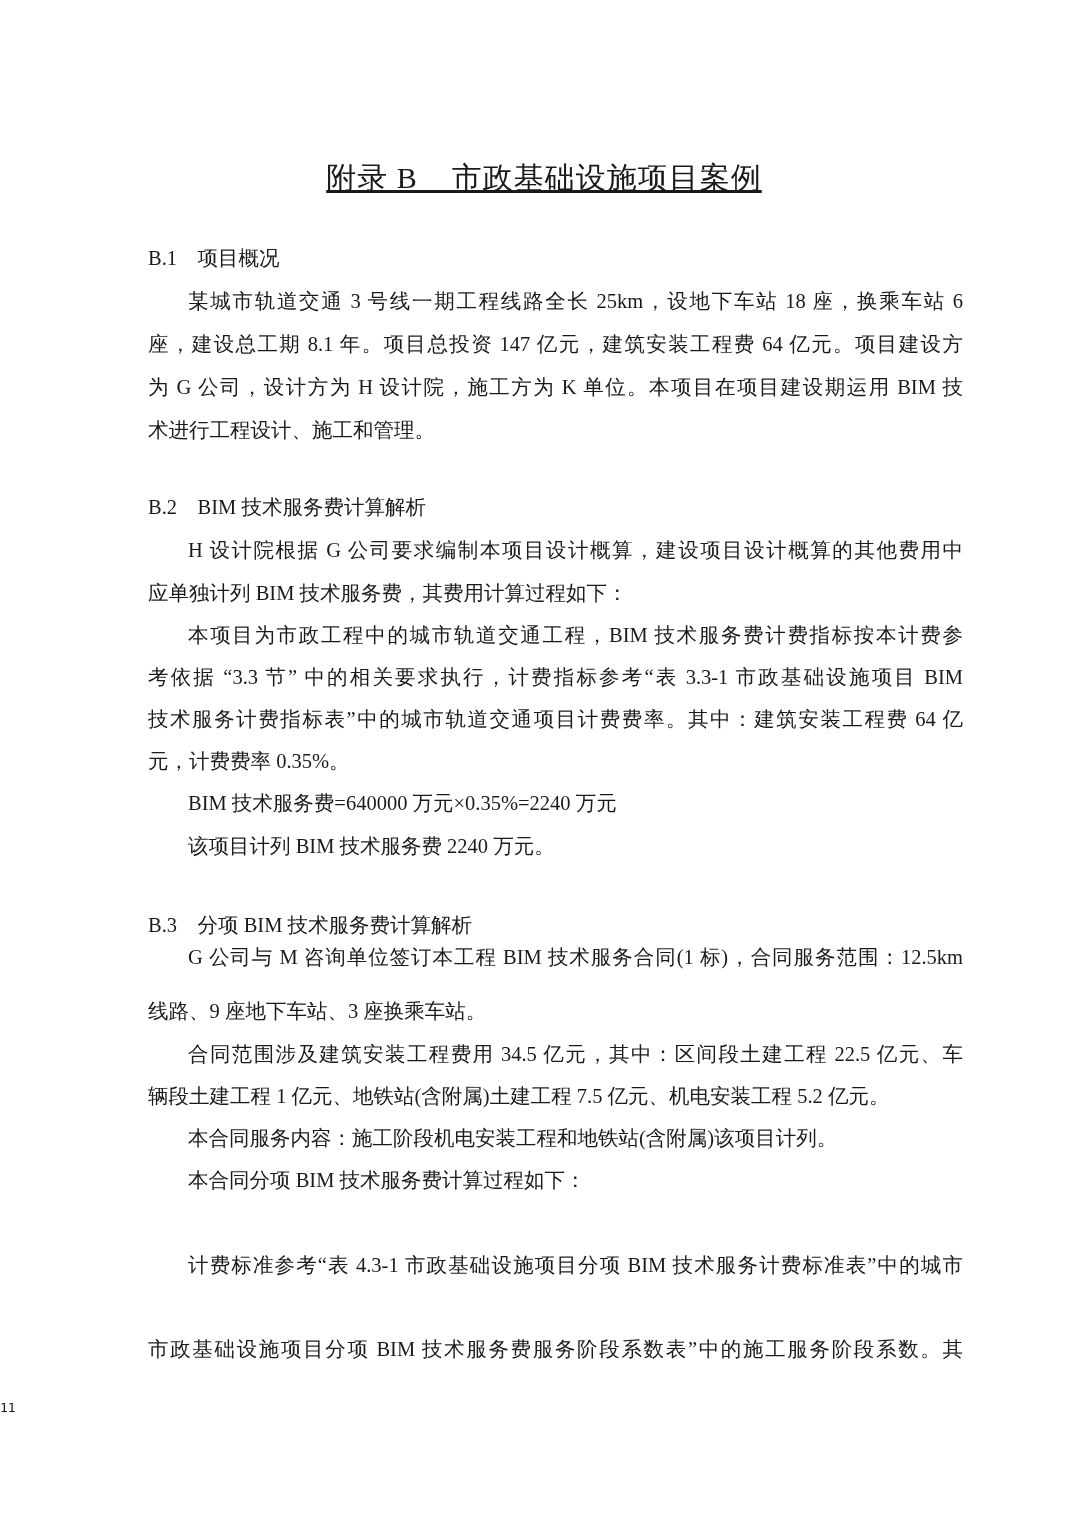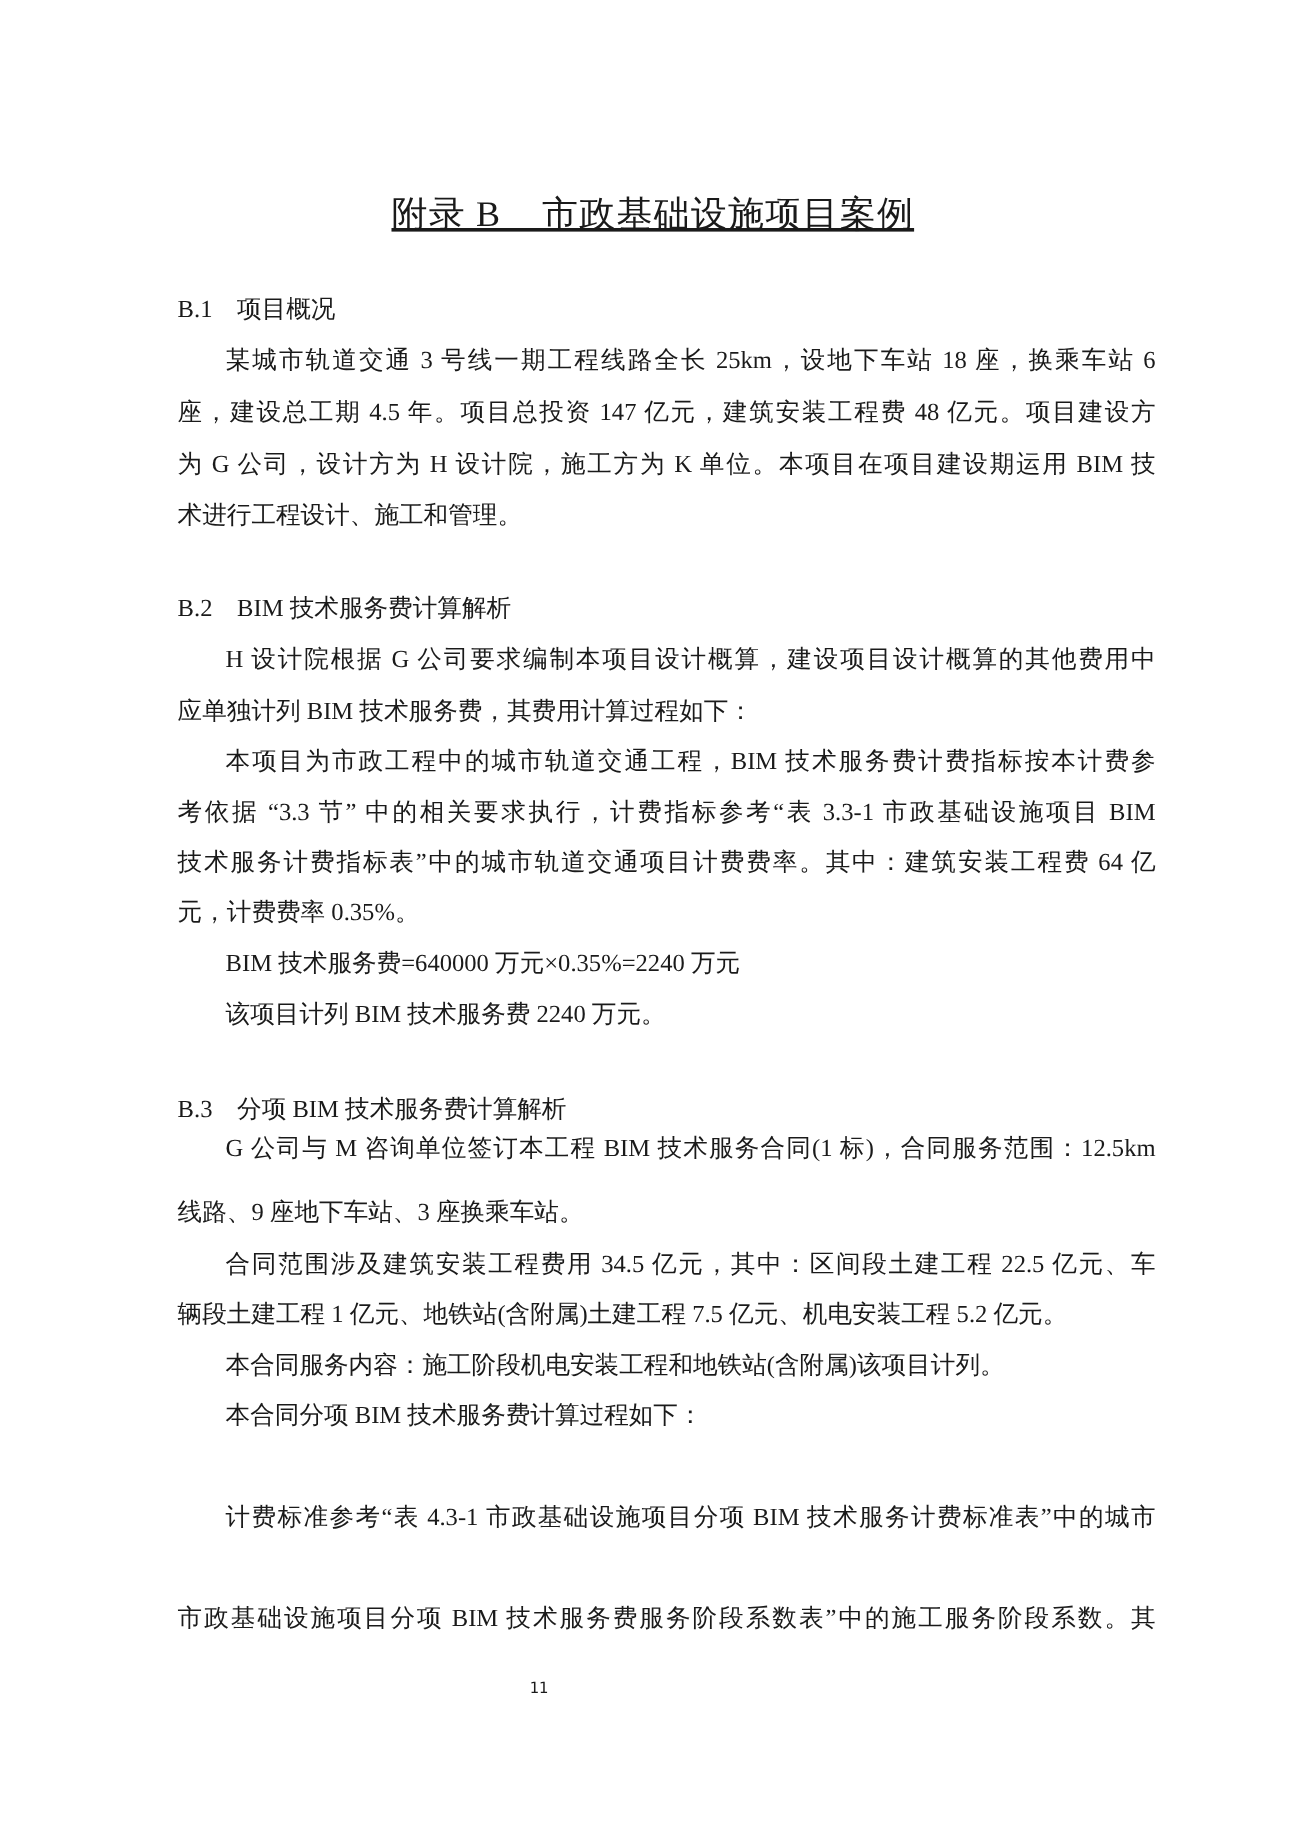--- a/index.html
+++ b/index.html
@@ -6,32 +6,32 @@
   body { width: 1080px; height: 1527px; position: relative; overflow: hidden;
          font-family: "Liberation Serif", "DejaVu Serif", serif; color: #1a1a1a; }
   .page { position: absolute; left: 0; top: 0; width: 1080px; height: 1527px; background: #fff; }
   .title { position: absolute; top: 158px; left: 4px; width: 1080px; text-align: center;
            font-size: 30px; letter-spacing: 1px; white-space: pre; text-decoration: underline; }
   .line { position: absolute; left: 148px; width: 815px; font-size: 20.5px; line-height: 30px;
           white-space: nowrap; }
   .indent { left: 188px; }
   .just { text-align-last: justify; text-align: justify; }
   .heading { white-space: pre; }
-  .pagenum { position: absolute; top: 1400px; left: 0; width: 898px; text-align: center;
+  .pagenum { position: absolute; top: 1400px; left: 0; width: 898px; 
              font-family: "DejaVu Sans Mono", monospace; font-size: 13px; }
 </style>
 </head>
 <body>
 
 <div class="page">
   <div class="title">附录 B    市政基础设施项目案例</div>
 
   <div class="line heading" style="top:243px">B.1    项目概况</div>
   <div class="line indent just" style="top:286px; width:775px">某城市轨道交通 3 号线一期工程线路全长 25km，设地下车站 18 座，换乘车站 6</div>
-  <div class="line just" style="top:329px">座，建设总工期 4.5 年。项目总投资 147 亿元，建筑安装工程费 48 亿元。项目建设方</div>
+  <div class="line just" style="top:329px">座，建设总工期 8.1 年。项目总投资 147 亿元，建筑安装工程费 64 亿元。项目建设方</div>
   <div class="line" style="top:415px">术进行工程设计、施工和管理。</div>
   <div class="line just" style="top:372px">为 G 公司，设计方为 H 设计院，施工方为 K 单位。本项目在项目建设期运用 BIM 技</div>
 
   <div class="line heading" style="top:492px">B.2    BIM 技术服务费计算解析</div>
   <div class="line indent just" style="top:535px; width:775px">H 设计院根据 G 公司要求编制本项目设计概算，建设项目设计概算的其他费用中</div>
   <div class="line" style="top:578px">应单独计列 BIM 技术服务费，其费用计算过程如下：</div>
   <div class="line indent just" style="top:620px; width:775px">本项目为市政工程中的城市轨道交通工程，BIM 技术服务费计费指标按本计费参</div>
   <div class="line just" style="top:662px">考依据 “3.3 节” 中的相关要求执行，计费指标参考“表 3.3-1  市政基础设施项目 BIM</div>
   <div class="line just" style="top:704px">技术服务计费指标表”中的城市轨道交通项目计费费率。其中：建筑安装工程费 64 亿</div>
   <div class="line" style="top:746px">元，计费费率 0.35%。</div>

